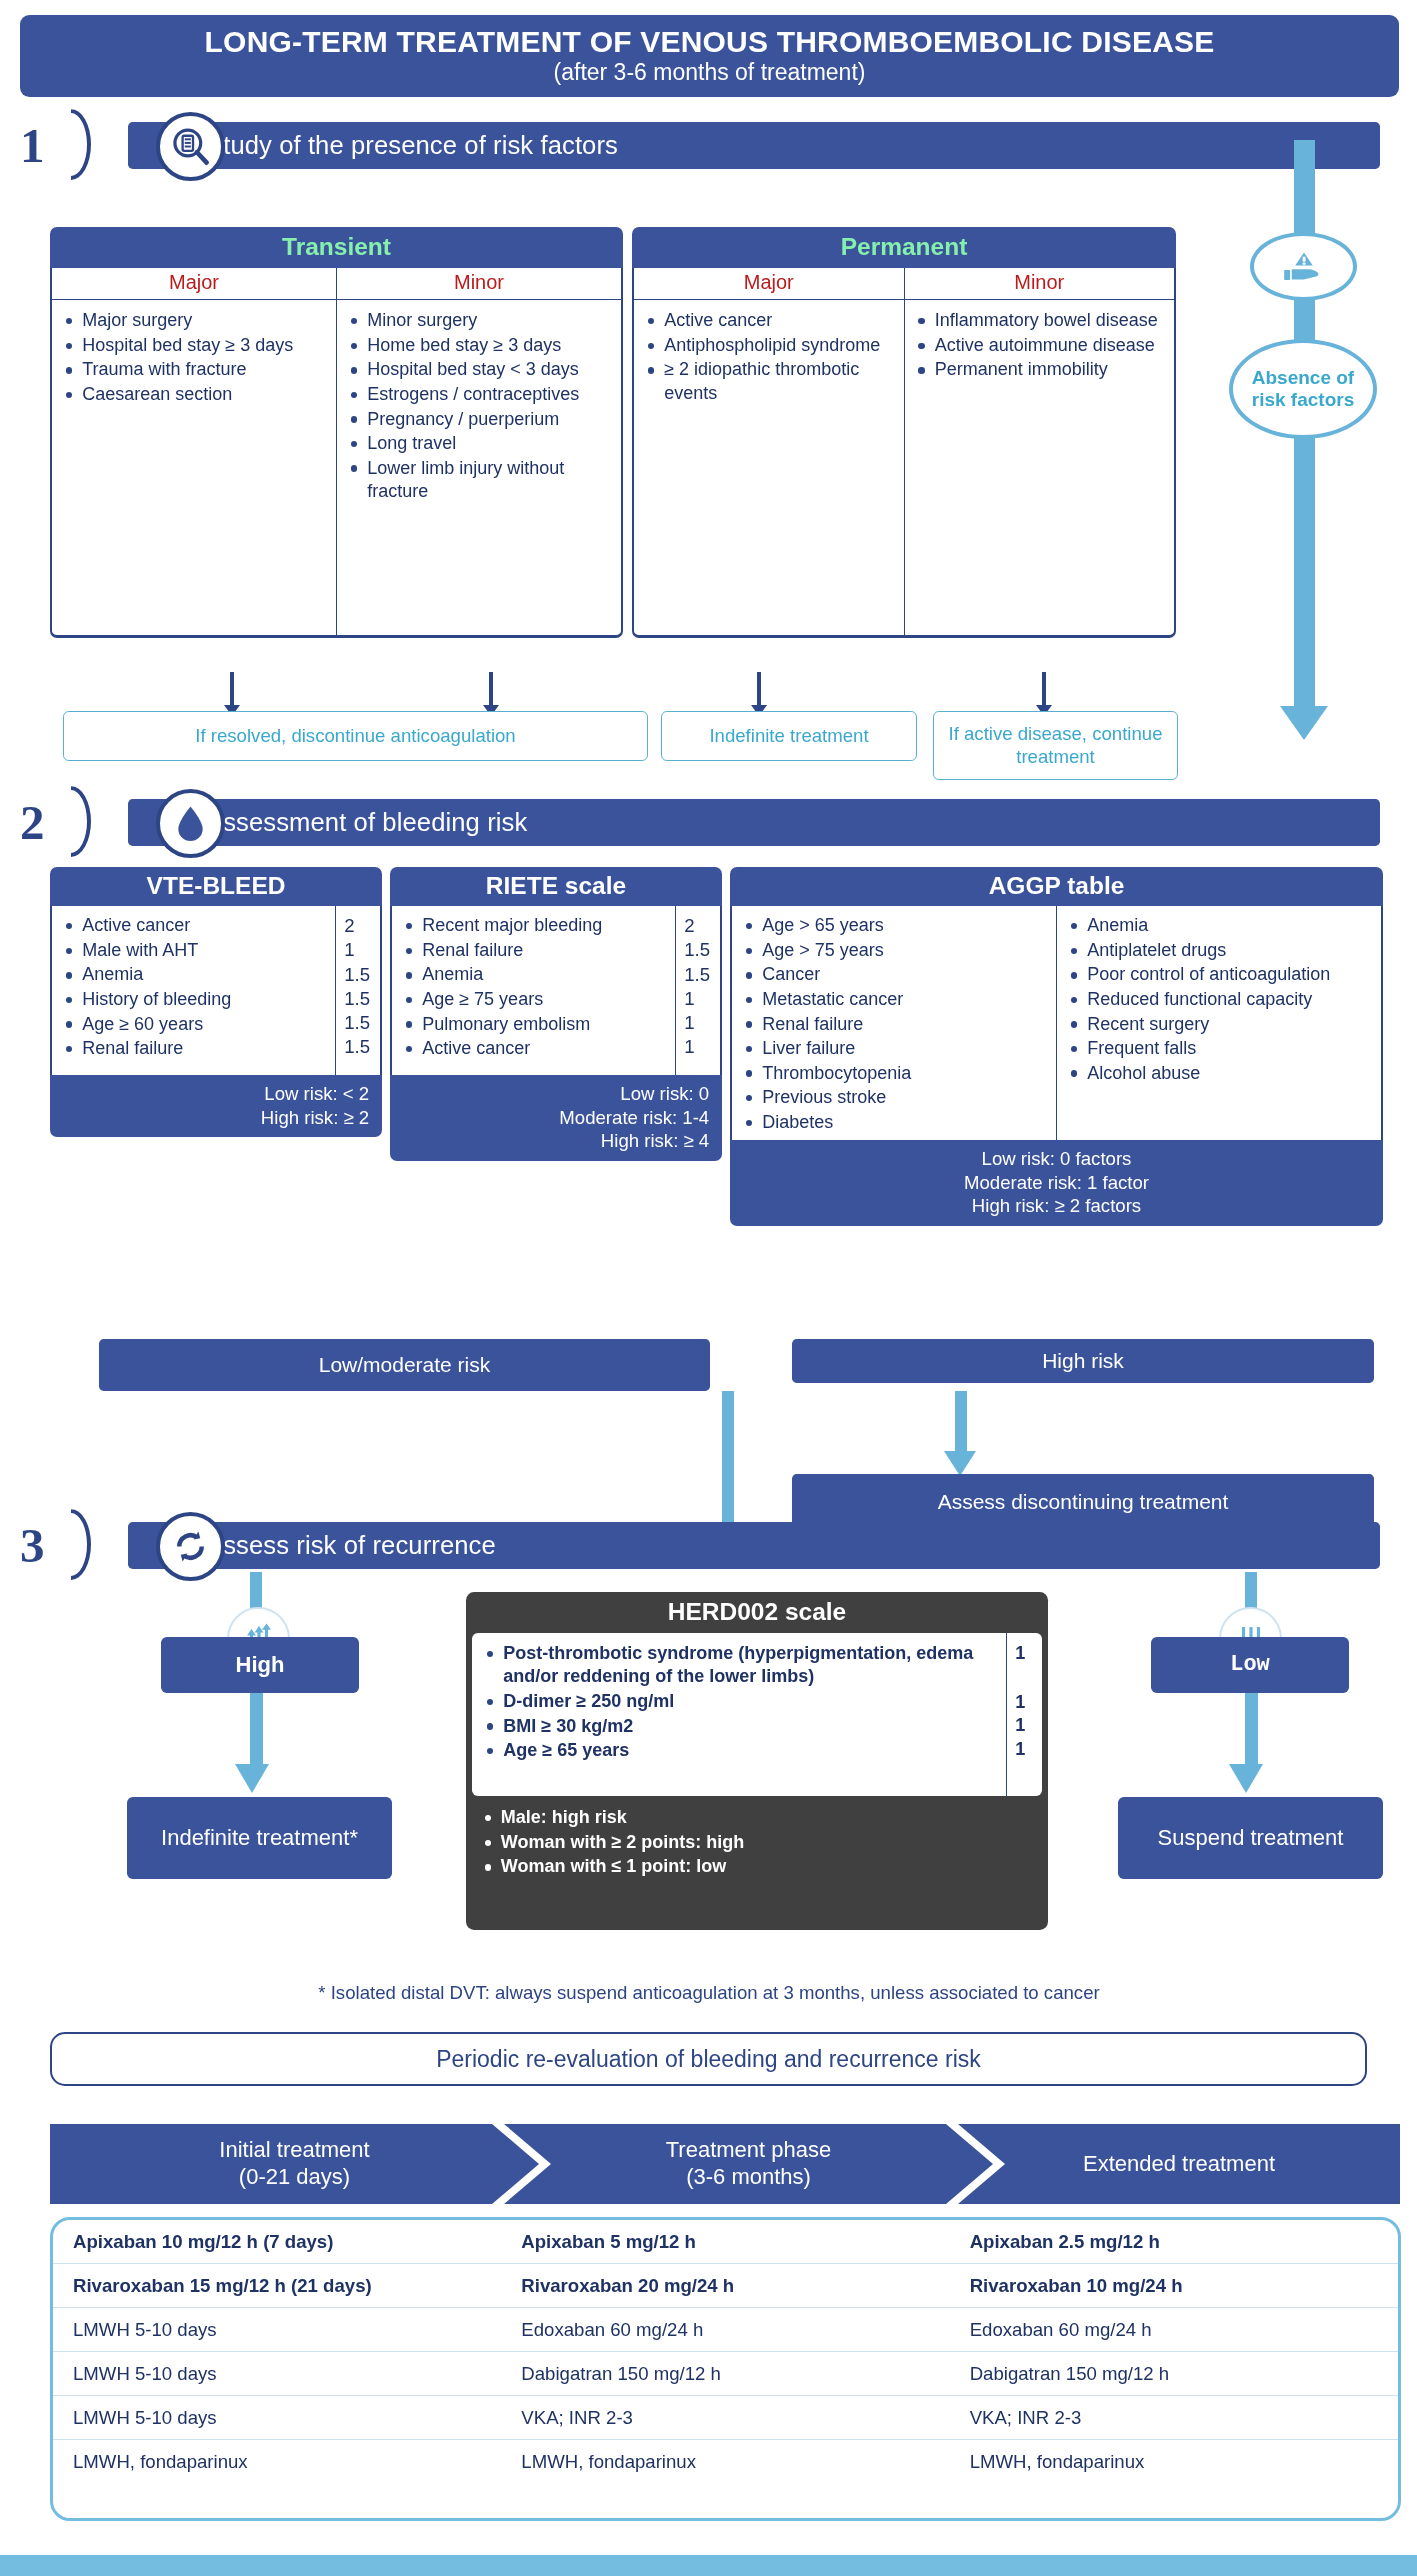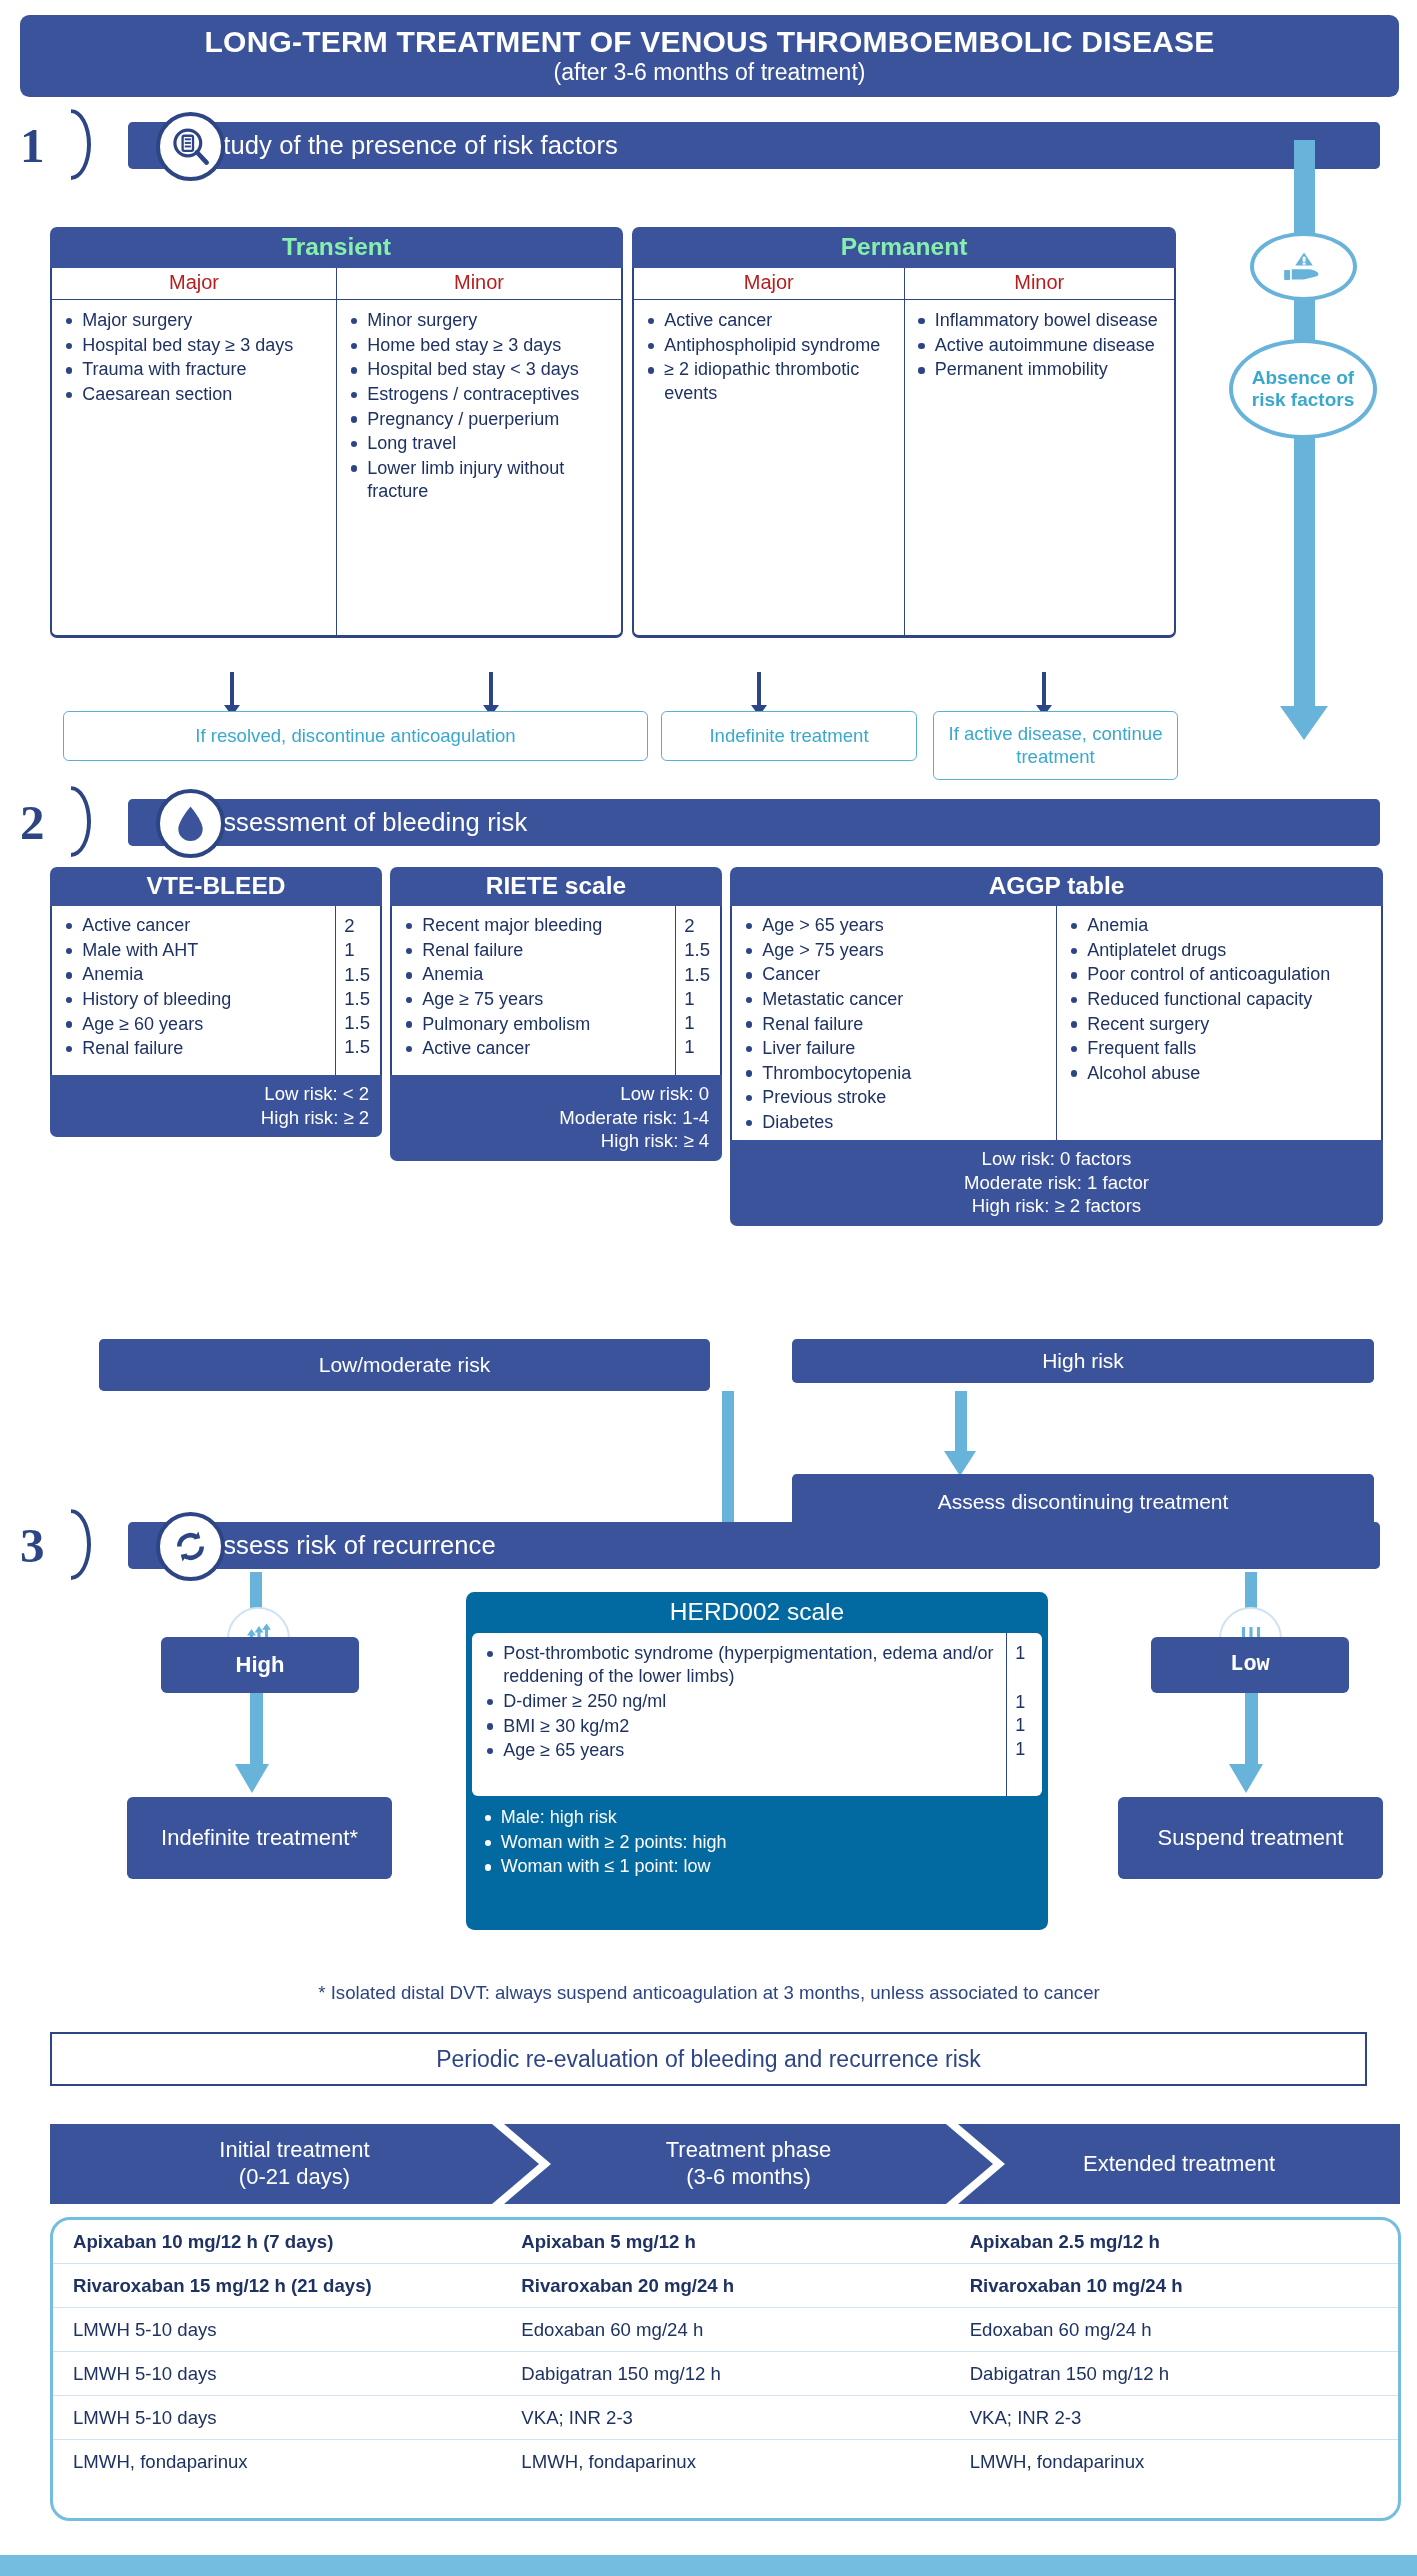--- a/index.html
+++ b/index.html
@@ -138,21 +138,21 @@
   }
   .sc .foot.center { text-align: center; }
 
   .blue-pill {
     position: absolute; background: #3a539b; color: #fff;
     border-radius: 4.7px; display: flex; align-items: center; justify-content: center;
     font-size: 21px; text-align: center;
   }
 
   
-  .herd { position: absolute; background: #0369a1; border-radius: 8.2px; }
+  .herd { position: absolute; background: #404040; border-radius: 8.2px; font-weight: bold; }
   .herd .h {
     color: #fff; font-size: 24.5px; text-align: center; padding: 5.8px 0 7px;
   }
   .herd .inner {
     background: #fff; margin: 0 6px; border-radius: 5.8px; display: flex; min-height: 163px;
   }
   .herd .inner .items { flex: 1; padding: 9.3px 4.7px 5.8px 9.3px; }
   .herd .inner .pts {
     width: 36px; border-left: 1.7px solid #2d4584; padding: 9.3px 0 5.8px 8.2px;
     font-size: 18px; color: #1f3264; line-height: 1.30;
@@ -171,21 +171,21 @@
   }
 
   
   .footnote {
     position: absolute; left: 0; width: 1418px; text-align: center;
     color: #2d4584; font-size: 18.6px;
   }
 
   
   .periodic {
-    position: absolute; background: #fff; border: 2.3px solid #2d4584; border-radius: 0;
+    position: absolute; background: #fff; border: 2.3px solid #2d4584; border-radius: 15px;
     display: flex; align-items: center; justify-content: center;
     color: #2d4584; font-size: 23px;
   }
 
   
   .chev {
     position: absolute; background: #3a539b; color: #fff;
     display: flex; flex-direction: column; align-items: center; justify-content: center;
     font-size: 22px; line-height: 1.22; text-align: center;
   }

